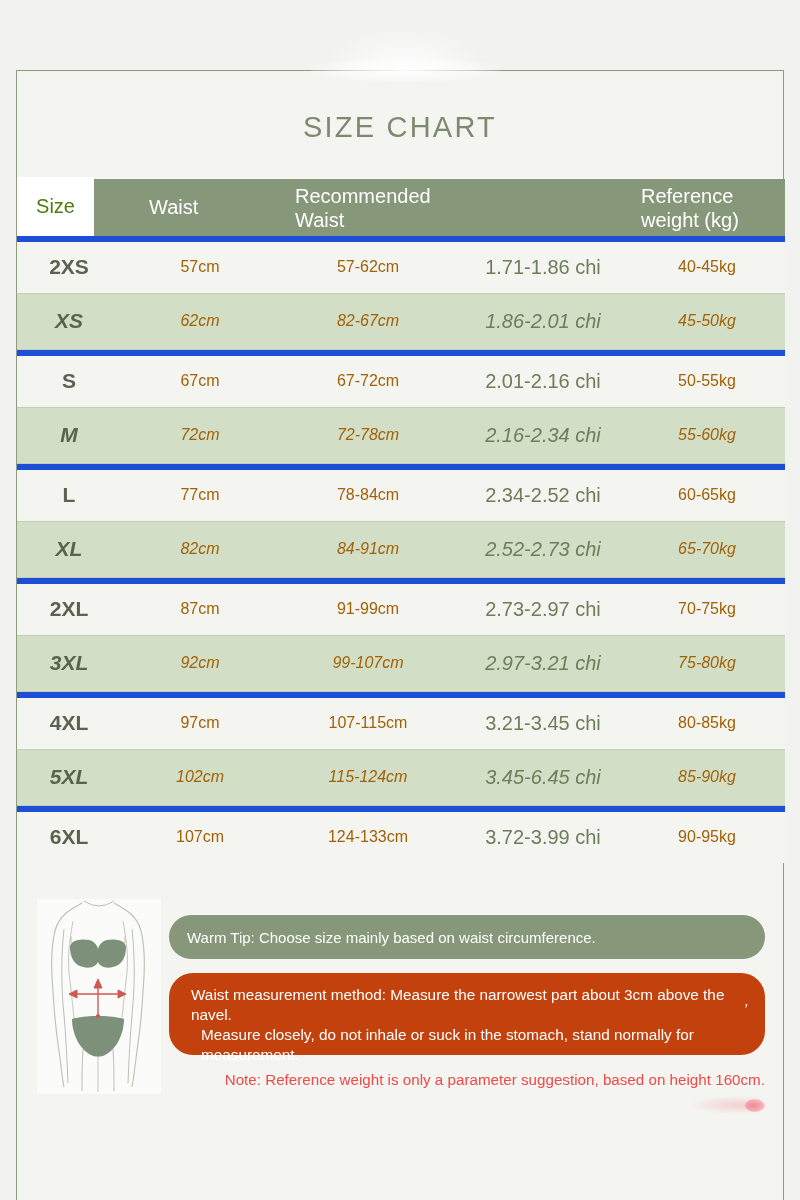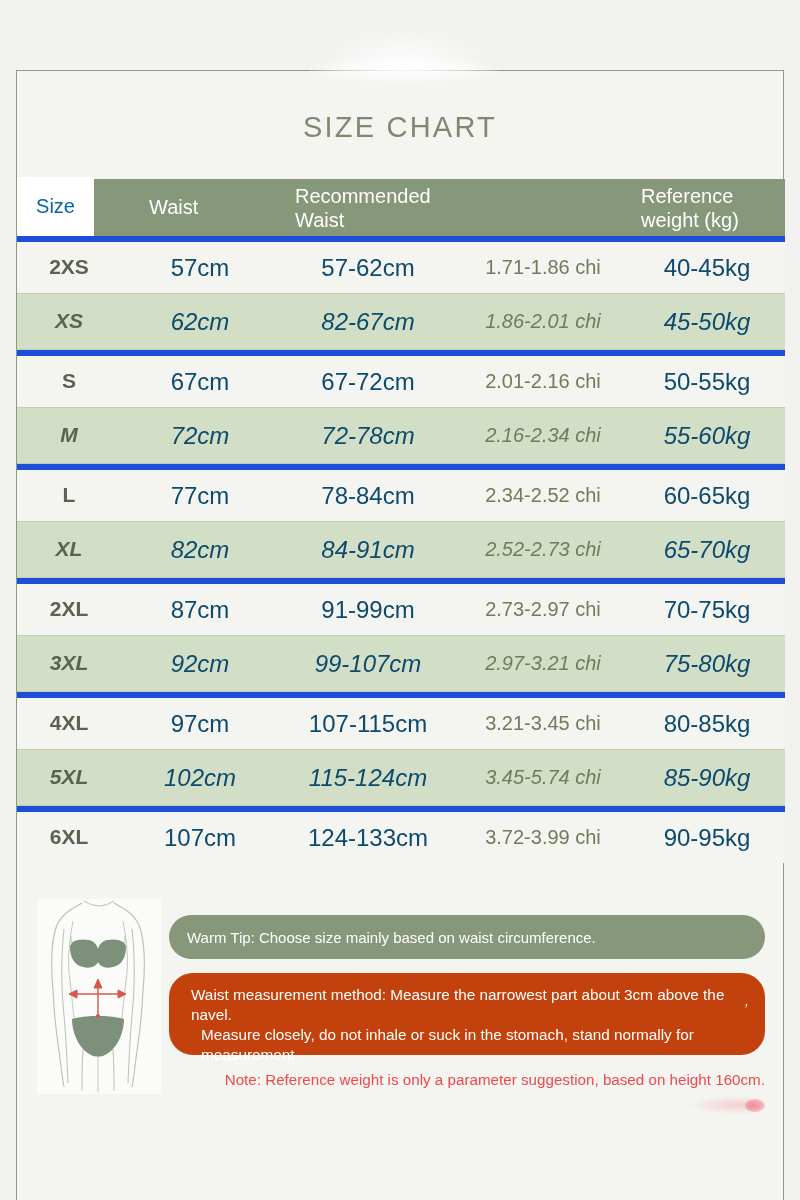--- a/index.html
+++ b/index.html
@@ -89,22 +89,22 @@
 
   .row.odd  { background: #f4f4f1; }
   .row.even { background: #d3dec6; font-style: italic; }
 
   
   .row.body-row { border-top: 6px solid #1d4ed8; }
   .row.even     { border-top: 1px solid #c3cfb4; border-bottom: 1px solid #c3cfb4; }
 
   .cell {
     text-align: center;
-    color: #0c4a6e;
-    font-size: 24px;
+    color: #a16207;
+    font-size: 16px;
     line-height: 1.15;
     white-space: nowrap;
   }
 
   .c-size { width: 104px;  }
   .c-waist{ width: 158px; }
   .c-rec  { width: 178px; }
   .c-chi  { width: 172px; }
   .c-wt   { width: 156px; }
 
@@ -124,21 +124,21 @@
     position: absolute;
     left: 0px;
     top: -2px;
     width: 77px;
     height: 59px;
     background: #ffffff;
     display: flex;
     align-items: center;
     justify-content: center;
     font-size: 20px;
-    color: #0369a1;
+    color: #4d7c0f;
     z-index: 3;
   }
 
   .cell.sizecol {
     font-weight: bold;
     color: #59634f;
     font-size: 21px;
   }
   .cell.chicol { color: #6e7d5a; font-size: 20px; }
 
@@ -316,21 +316,21 @@
             <div class="cell c-size sizecol">4XL</div>
             <div class="cell c-waist">97cm</div>
             <div class="cell c-rec">107-115cm</div>
             <div class="cell c-chi chicol">3.21-3.45 chi</div>
             <div class="cell c-wt">80-85kg</div>
           </div>
           <div class="row body-row even">
             <div class="cell c-size sizecol">5XL</div>
             <div class="cell c-waist">102cm</div>
             <div class="cell c-rec">115-124cm</div>
-            <div class="cell c-chi chicol">3.45-5.74 chi</div>
+            <div class="cell c-chi chicol">3.45-6.45 chi</div>
             <div class="cell c-wt">85-90kg</div>
           </div>
           <div class="row body-row odd">
             <div class="cell c-size sizecol">6XL</div>
             <div class="cell c-waist">107cm</div>
             <div class="cell c-rec">124-133cm</div>
             <div class="cell c-chi chicol">3.72-3.99 chi</div>
             <div class="cell c-wt">90-95kg</div>
           </div>
         </div>

